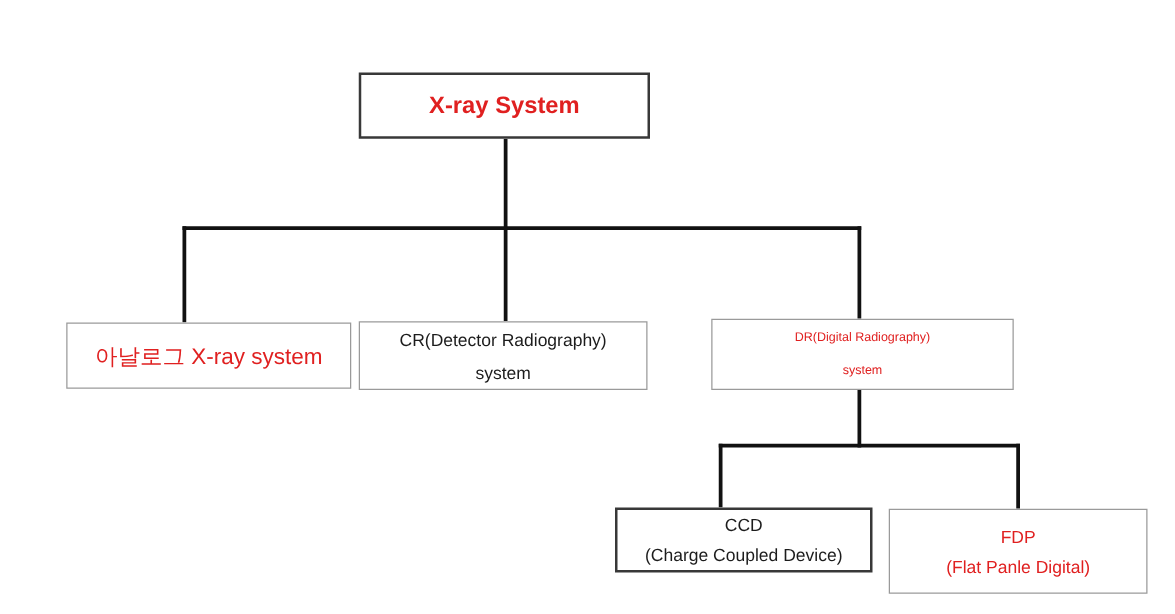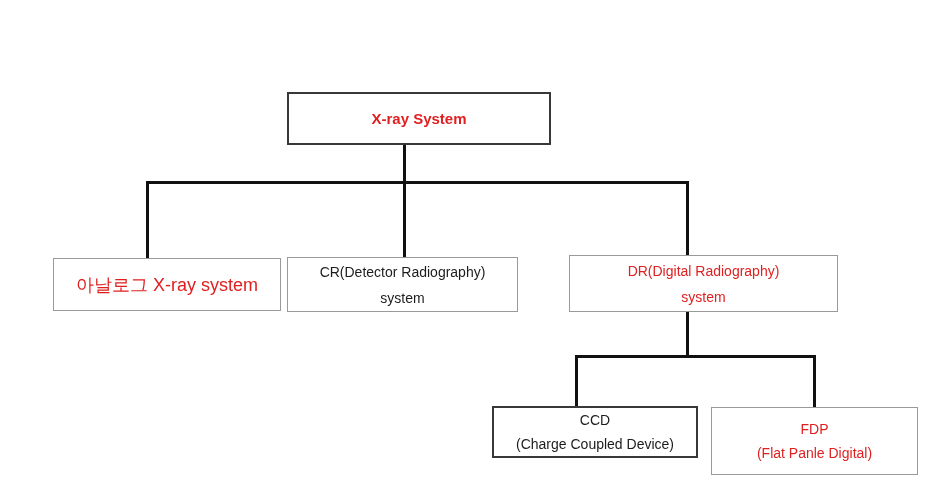--- a/index.html
+++ b/index.html
@@ -33,24 +33,24 @@
   .txt-red   { color: var(--red, #e02020); }
   .txt-black { color: var(--ink, #1c1c1c); }
 
   .conn {
     position: absolute;
     background: var(--line, #111111);
     z-index: 1;
   }
 
   
-  #n-xray   { left: 287px; top:  58px; width: 264px; height: 53px; font-size: 15px; font-weight: bold; margin-top: 34px; }
+  #n-xray   { left: 287px; top:  58px; width: 233px; height: 53px; font-size: 19px; font-weight: bold; }
   #n-analog { left:  53px; top: 258px; width: 228px; height: 53px; font-size: 18px; }
   #n-cr     { left: 287px; top: 257px; width: 231px; height: 55px; font-size: 14px; line-height: 26px; }
-  #n-dr     { left: 569px; top: 255px; width: 269px; height: 57px; font-size: 14px; line-height: 26px; }
+  #n-dr     { left: 569px; top: 255px; width: 242px; height: 57px; font-size: 10px; line-height: 26px; }
   #n-ccd    { left: 492px; top: 406px; width: 206px; height: 52px; font-size: 14px; line-height: 24px; border-width: 2px; }
   #n-fdp    { left: 711px; top: 407px; width: 207px; height: 68px; font-size: 14px; line-height: 24px; }
 
   
   #c-trunk     { left: 403px; top: 111px; width: 3px;   height: 146px; } 
   #c-rail      { left: 146px; top: 181px; width: 543px; height: 3px;   } 
   #c-left-drop { left: 146px; top: 181px; width: 3px;   height: 77px;  } 
   #c-right-drop{ left: 686px; top: 181px; width: 3px;   height: 74px;  } 
   #c-dr-down   { left: 686px; top: 312px; width: 3px;   height: 46px;  } 
   #c-subrail   { left: 575px; top: 355px; width: 241px; height: 3px;   } 

